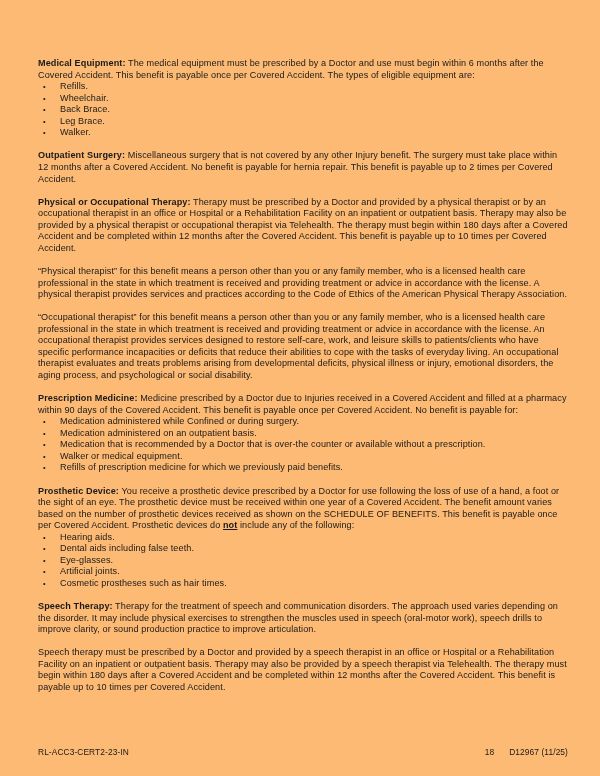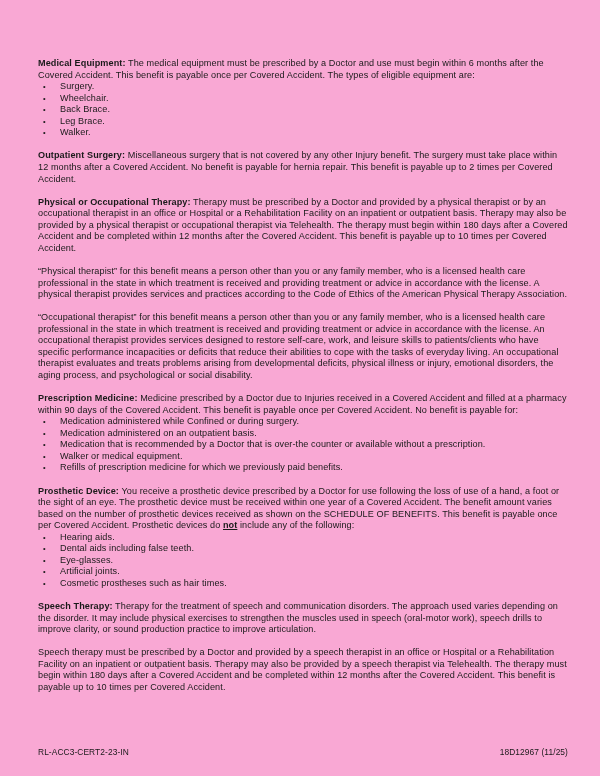--- a/index.html
+++ b/index.html
@@ -14,21 +14,21 @@
     font-family: "Liberation Sans", sans-serif;
     color: #1a1a1a;
     -webkit-font-smoothing: antialiased;
   }
   .page {
     position: relative;
     width: 600px;
     height: 776px;
     box-sizing: border-box;
     padding: 58px 32px 0 38px;
-    background: #f9a8d4;
+    background: #fdba74;
   }
   .content {
     width: 530px;
   }
   p.para {
     margin: 0 0 0 0;
     font-size: 9.1px;
     line-height: 11.55px;
     text-align: left;
     color: #1a1a1a;
@@ -69,20 +69,21 @@
     position: absolute;
     left: 38px;
     right: 32px;
     bottom: 18px;
     display: flex;
     align-items: baseline;
     font-size: 8.4px;
     line-height: 11px;
     color: #1a1a1a;
     letter-spacing: 0.01em;
+    gap: 15px;
   }
   .footer .f-left {
     flex: 0 0 auto;
   }
   .footer .f-center {
     flex: 1 1 auto;
     text-align: right;
     margin-left: -24px;
   }
   .footer .f-right {
@@ -91,21 +92,21 @@
   }
 </style>
 </head>
 <body>
 
 <div class="page">
   <div class="content">
 
     <p class="para"><span class="lead">Medical Equipment:</span><span> The medical equipment must be prescribed by a Doctor and use must begin within 6 months after the Covered Accident.  This benefit is payable once per Covered Accident.  The types of eligible equipment are:</span></p>
     <ul class="bullets">
-      <li><span class="bullet-glyph">•</span><span>Surgery.</span></li>
+      <li><span class="bullet-glyph">•</span><span>Refills.</span></li>
       <li><span class="bullet-glyph">•</span><span>Wheelchair.</span></li>
       <li><span class="bullet-glyph">•</span><span>Back Brace.</span></li>
       <li><span class="bullet-glyph">•</span><span>Leg Brace.</span></li>
       <li><span class="bullet-glyph">•</span><span>Walker.</span></li>
     </ul>
 
     <div class="gap"></div>
 
     <p class="para"><span class="lead">Outpatient Surgery:</span><span> Miscellaneous surgery that is not covered by any other Injury benefit. The surgery must take place within 12 months after a Covered Accident.  No benefit is payable for hernia repair.  This benefit is payable up to 2 times per Covered Accident.</span></p>
 

